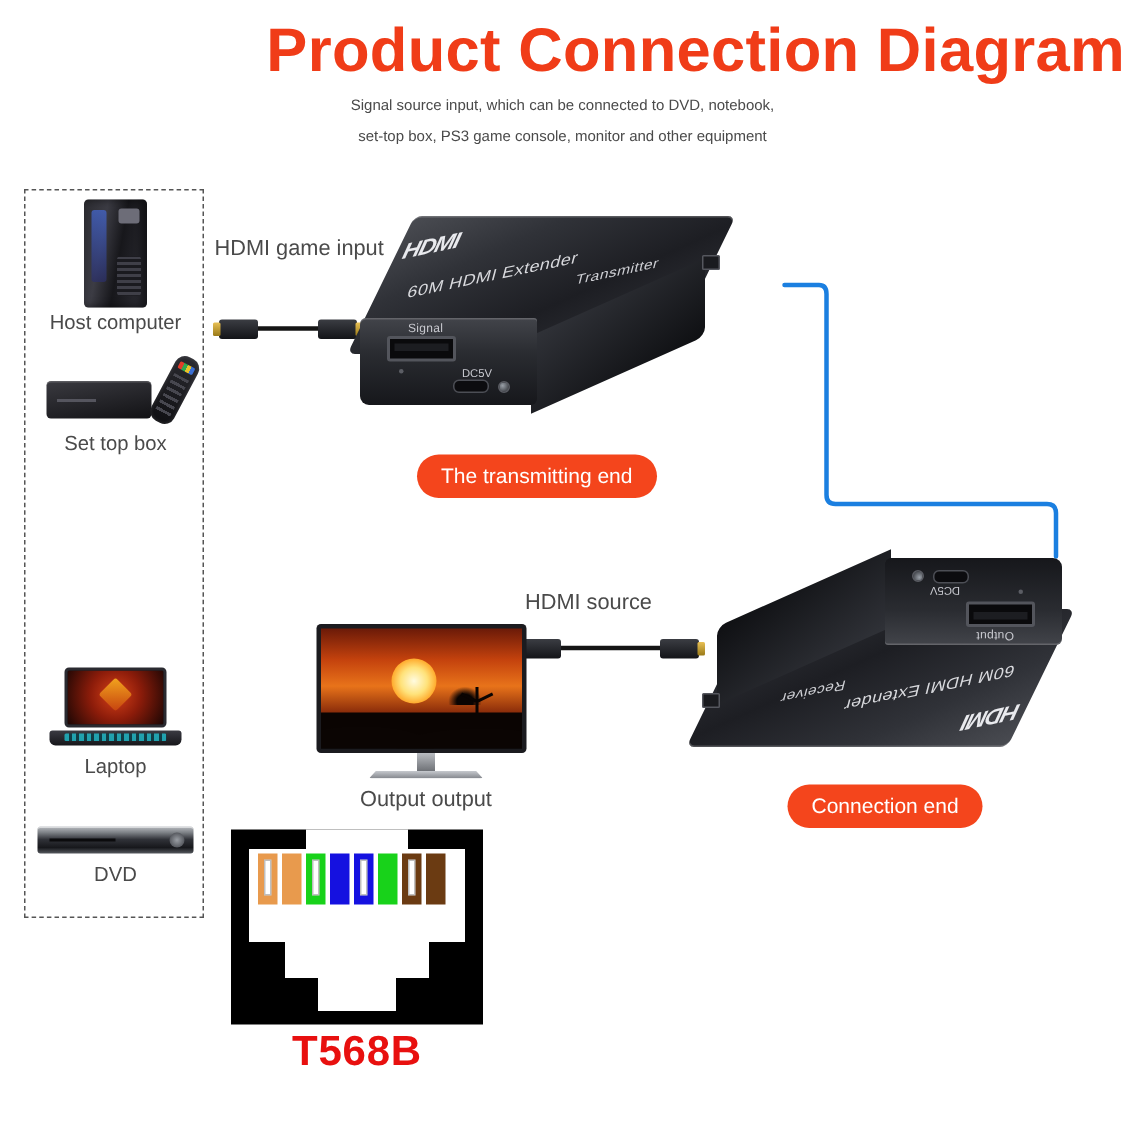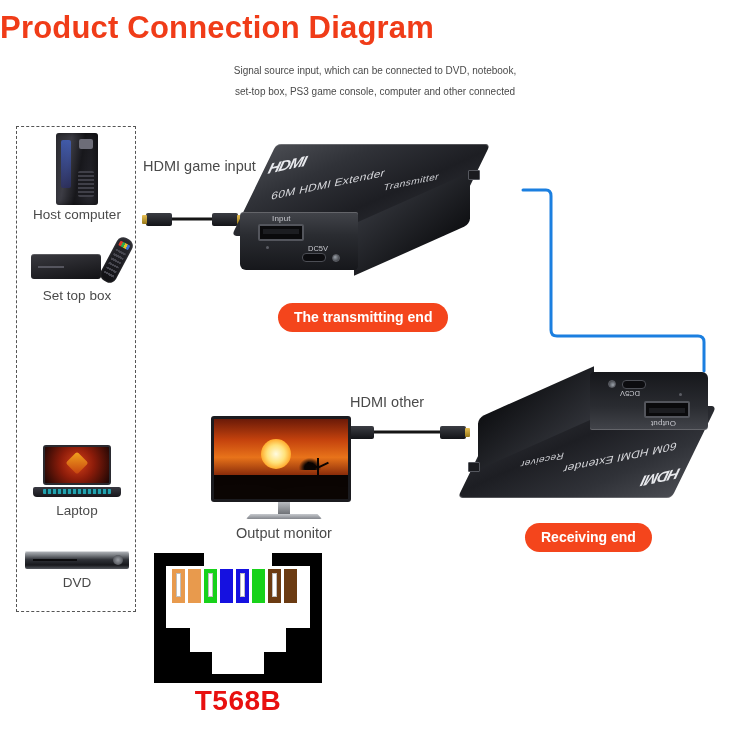--- a/index.html
+++ b/index.html
@@ -10,22 +10,22 @@
     font-family:"Liberation Sans", sans-serif;
     color:#3a3a3a;
     position:relative;
     overflow:hidden;
   }
   .stage { position:absolute; inset:0; }
 
   
   .title {
     position:absolute; left:0; top:10px; width:750px;
-    text-align:left;
-    font-size:31px; font-weight:bold;
+    text-align:right;
+    font-size:41px; font-weight:bold;
     color:#f03c18;
     letter-spacing:0.2px;
   }
   .subtitle {
     position:absolute; left:75px; top:60px; width:600px;
     text-align:center;
     font-size:10px; line-height:21px; color:#4a4a4a;
   }
 
   
@@ -254,21 +254,20 @@
 
   
   .pill{
     position:absolute;
     background:#f4451c;
     color:#ffffff;
     font-size:14px;
     padding:6px 16px 7px;
     border-radius:16px;
     white-space:nowrap;
-    font-weight:bold;
   }
 
   
   .cable-svg{ position:absolute; left:0; top:0; width:750px; height:750px; pointer-events:none; }
 
   
   .hdmi-conn{
     position:absolute; width:26px; height:13px;
     background:linear-gradient(180deg,#3b3d43,#131418);
     border-radius:2px;
@@ -371,21 +370,21 @@
   }
 </style>
 </head>
 <body>
 
 <div class="stage">
 
   <div class="title">Product Connection Diagram</div>
   <div class="subtitle">
     <span>Signal source input, which can be connected to DVD, notebook,</span><br>
-    <span>set-top box, PS3 game console, computer and other connected</span>
+    <span>set-top box, PS3 game console, monitor and other equipment</span>
   </div>
 
   <div class="sources">
 
     <div class="src-item" style="top:6px">
       <div class="src-art">
         <div class="pc-tower">
             <div class="pc-vent"></div>
           </div>
       </div>
@@ -436,30 +435,30 @@
       <span class="gold"></span>
     </div>
   <div class="hdmi-conn" style="left:348px; top:426px;">
       <span class="gold"></span>
     </div>
   <div class="hdmi-conn flip" style="left:440px; top:426px;">
       <span class="gold"></span>
     </div>
 
   <div class="cap" style="left:143px; top:158px;">HDMI game input</div>
-  <div class="cap" style="left:350px; top:394px;">HDMI other</div>
+  <div class="cap" style="left:350px; top:394px;">HDMI source</div>
 
   <div class="extender" style="left:236px; top:140px;">
     <div class="ext-top"></div>
     <div class="ext-side"></div>
     <div class="ext-front"></div>
     <div class="ext-brand">HDMI</div>
     <div class="ext-model">60M HDMI Extender</div>
     <div class="ext-role">Transmitter</div>
-    <div class="ext-port-label">Input</div>
+    <div class="ext-port-label">Signal</div>
     <div class="hdmi-port"></div>
     <div class="dot-ind"></div>
     <div class="dc-label">DC5V</div>
     <div class="usb-port"></div>
     <div class="led"></div>
     <div class="lan-jack"></div>
   </div>
 
   <div class="pill" style="left:278px; top:303px;">The transmitting end</div>
 
@@ -472,34 +471,34 @@
     <div class="ext-role">Receiver</div>
     <div class="ext-port-label">Output</div>
     <div class="hdmi-port"></div>
     <div class="dot-ind"></div>
     <div class="dc-label">DC5V</div>
     <div class="usb-port"></div>
     <div class="led"></div>
     <div class="lan-jack"></div>
   </div>
 
-  <div class="pill" style="left:525px; top:523px;">Receiving end</div>
+  <div class="pill" style="left:525px; top:523px;">Connection end</div>
 
   <div class="monitor" style="left:211px; top:416px;">
     <div class="mon-frame">
       <div class="mon-screen">
         <div class="sun"></div>
         <div class="hills"></div>
         <div class="tree-crown"></div>
         <div class="tree"></div>
       </div>
     </div>
     <div class="mon-stand"></div>
     <div class="mon-foot"></div>
-    <div style="width:146px;text-align:center;font-size:14.5px;color:#4a4a4a;margin-top:6px;">Output monitor</div>
+    <div style="width:146px;text-align:center;font-size:14.5px;color:#4a4a4a;margin-top:6px;">Output output</div>
   </div>
 
   <div class="rj45" style="left:154px; top:553px;">
     <div class="rj45-notch"></div>
     <div class="rj45-inner">
       <div class="pins">
           <div class="pin" style="background: rgb(232, 154, 77);">
             <i></i>
           </div>
           <div class="pin" style="background: rgb(232, 154, 77);"></div>

